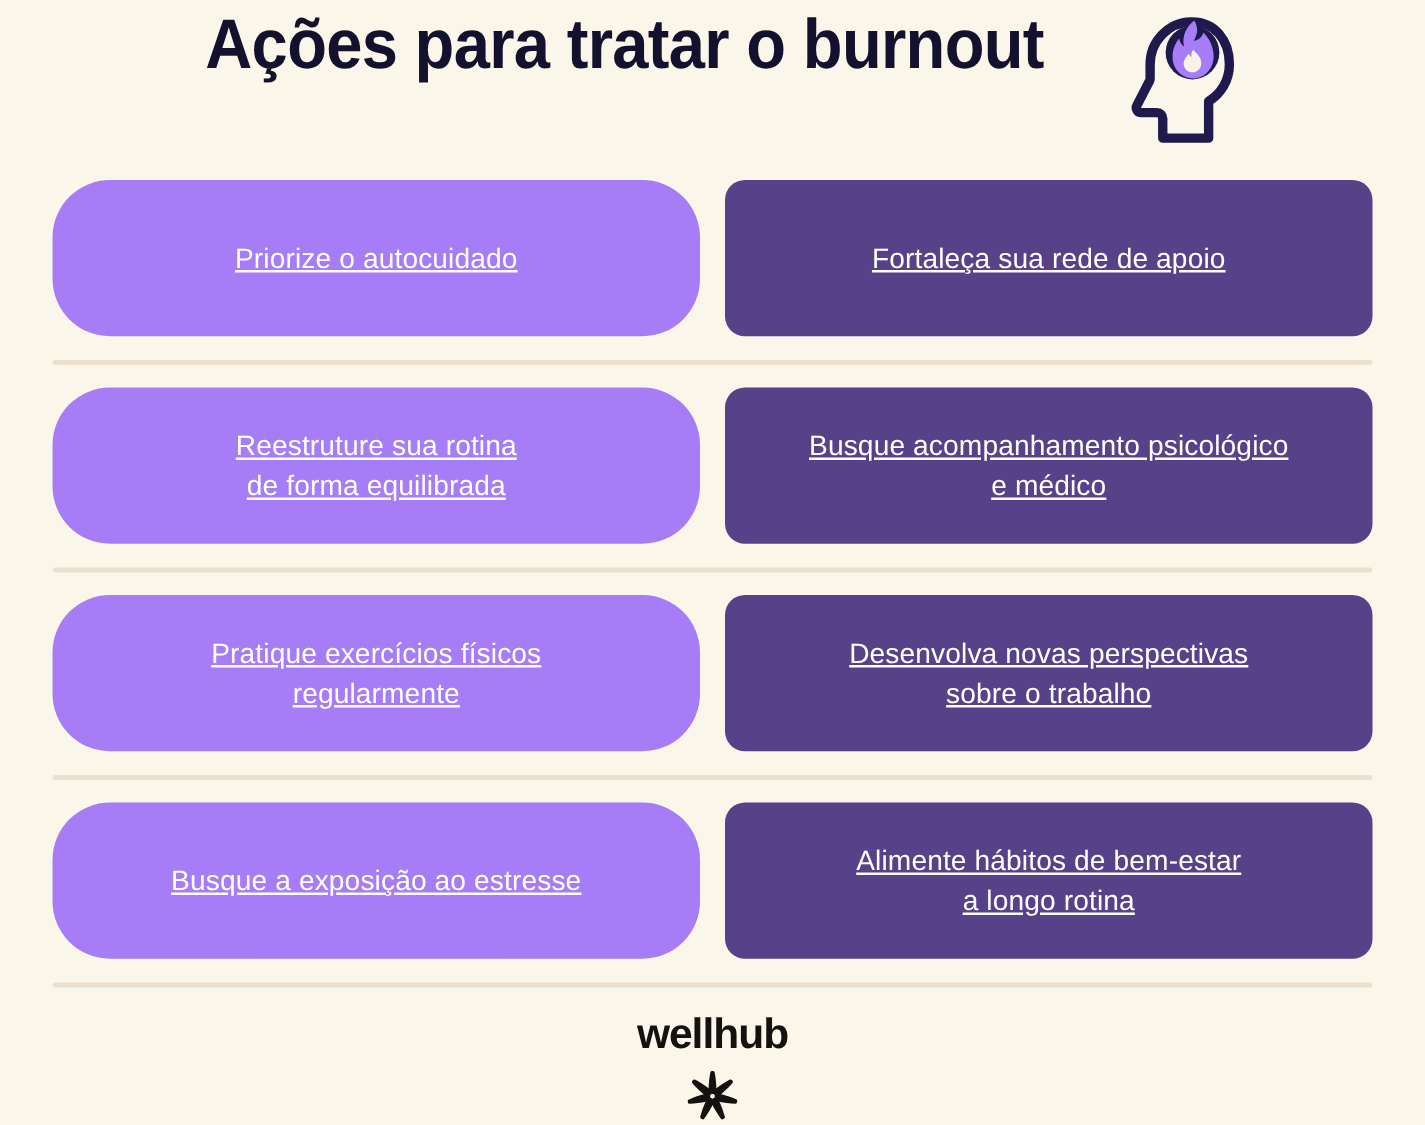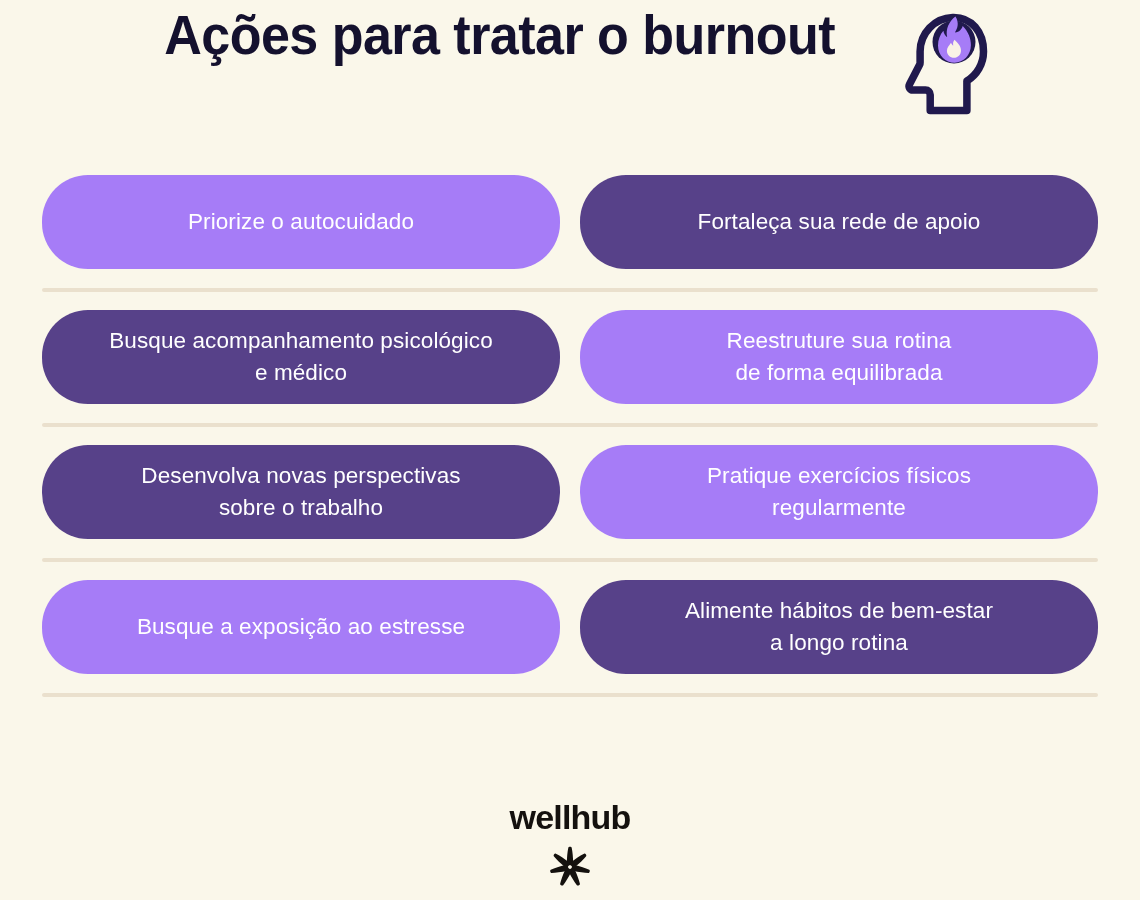--- a/index.html
+++ b/index.html
@@ -69,24 +69,25 @@
     display: flex;
     align-items: center;
     justify-content: center;
     text-align: center;
     color: #ffffff;
     font-size: 22.5px;
     line-height: 1.42;
     letter-spacing: 0.1px;
     padding: 26px 26px;
     box-sizing: border-box;
-    height: 94px;
+    height: 125px;
+    text-decoration: underline;
   }
   .card.light { background: #a67cf7; }
-  .card.dark  { background: #574189; }
+  .card.dark  { background: #574189; border-radius: 16px; }
   .card-text { display: block; }
 
   .divider {
     height: 4px;
     background: #eae0cd;
     margin: 19px 0 18px 0;
     border-radius: 2px;
   }
 
   
@@ -142,47 +143,47 @@
       <div class="card dark">
         <span class="card-text">
           <span>Fortaleça sua rede de apoio</span>
         </span>
       </div>
     </div>
 
     <div class="divider"></div>
 
     <div class="row">
+      <div class="card light">
+        <span class="card-text">
+          <span>Reestruture sua rotina</span><br>
+          <span>de forma equilibrada</span>
+        </span>
+      </div>
       <div class="card dark">
         <span class="card-text">
           <span>Busque acompanhamento psicológico</span><br>
           <span>e médico</span>
         </span>
       </div>
-      <div class="card light">
-        <span class="card-text">
-          <span>Reestruture sua rotina</span><br>
-          <span>de forma equilibrada</span>
-        </span>
-      </div>
-    </div>
-
-    <div class="divider"></div>
-
-    <div class="row">
+    </div>
+
+    <div class="divider"></div>
+
+    <div class="row">
+      <div class="card light">
+        <span class="card-text">
+          <span>Pratique exercícios físicos</span><br>
+          <span>regularmente</span>
+        </span>
+      </div>
       <div class="card dark">
         <span class="card-text">
           <span>Desenvolva novas perspectivas</span><br>
           <span>sobre o trabalho</span>
-        </span>
-      </div>
-      <div class="card light">
-        <span class="card-text">
-          <span>Pratique exercícios físicos</span><br>
-          <span>regularmente</span>
         </span>
       </div>
     </div>
 
     <div class="divider"></div>
 
     <div class="row">
       <div class="card light">
         <span class="card-text">
           <span>Busque a exposição ao estresse</span>

